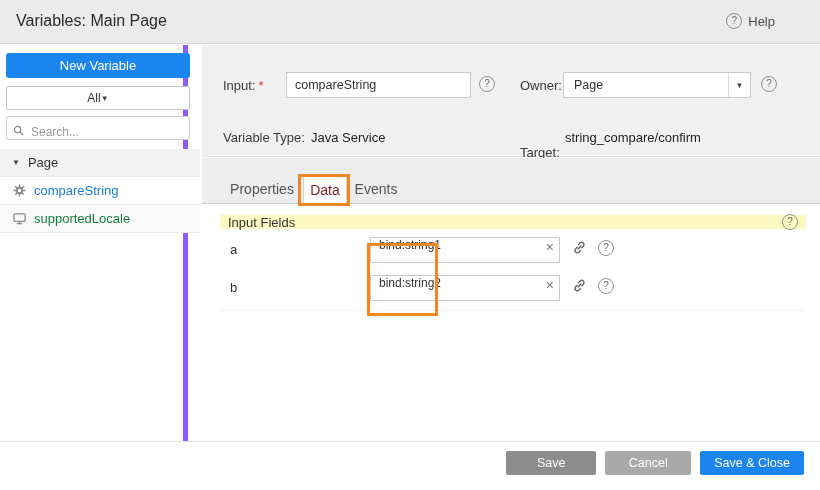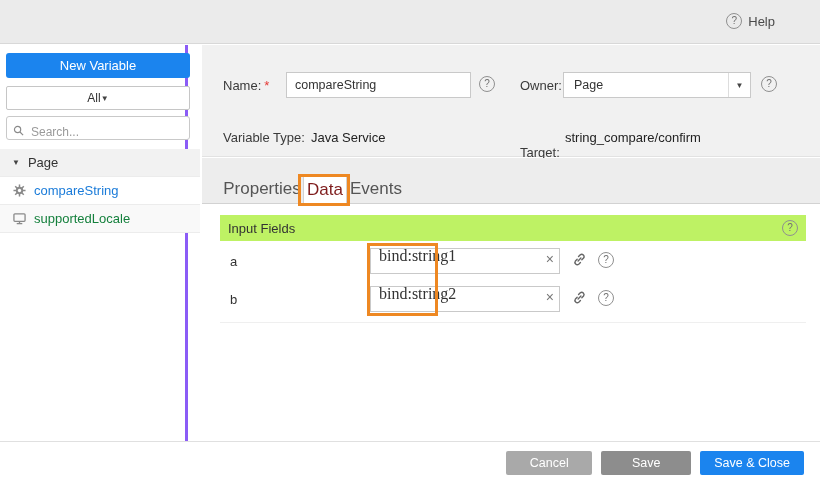--- a/index.html
+++ b/index.html
@@ -9,21 +9,21 @@
 
   
   .header{position:absolute;top:0;left:0;width:820px;height:44px;background:#ebebeb;border-bottom:1px solid #d8d8d8;}
   .header-title{position:absolute;left:16px;top:12px;font-size:16px;color:#2b2b2b;}
   .header-help{position:absolute;right:45px;top:13px;display:flex;align-items:center;gap:6px;font-size:13px;color:#4a4a4a;cursor:pointer;}
 
   .qmark{display:inline-flex;width:16px;height:16px;border:1px solid #909090;border-radius:50%;align-items:center;justify-content:center;font-size:10px;line-height:1;color:#707070;background:transparent;flex:0 0 auto;}
   .q-abs{position:absolute;}
 
   
-  .sidebar{position:absolute;top:45px;left:0;width:188px;bottom:49px;background:#fff;border-right:3px solid #8b5cf6;}
+  .sidebar{position:absolute;top:45px;left:0;width:188px;bottom:49px;background:#fff;border-right:5px solid #8b5cf6;}
   .new-var-btn{position:absolute;left:6px;top:8px;width:184px;height:25px;background:var(--accent);color:#fff;border:none;border-radius:3px;font-size:13px;font-family:inherit;cursor:pointer;}
   .filter-select{position:absolute;left:6px;top:41px;width:184px;height:24px;background:#fff;border:1px solid #c6c6c6;border-radius:2px;display:flex;align-items:center;justify-content:center;padding:0 8px;font-size:12px;color:#333;cursor:pointer;}
   .chev{font-size:8px;color:#444;}
   .search-wrap{position:absolute;left:6px;top:71px;width:184px;height:24px;}
   .search-input{width:100%;height:100%;border:1px solid #c9c9c9;border-radius:3px;padding:8px 6px 0 24px;font-size:12px;font-family:inherit;color:#333;outline:none;background:#fff;}
   .search-input::placeholder{color:#9a9a9a;}
   .search-icon{position:absolute;left:7px;top:6px;}
 
   .tree{position:absolute;left:0;top:104px;width:200px;}
   .tree-row{height:28px;display:flex;align-items:center;gap:8px;padding-left:12px;font-size:13px;border-bottom:1px solid #ececec;cursor:pointer;}
@@ -37,34 +37,34 @@
   .form-section{position:absolute;left:202px;top:45px;width:618px;height:112px;background:#f1f1f1;border-bottom:1px solid #e2e2e2;}
   .lbl{position:absolute;font-size:13px;color:#3a3a3a;white-space:nowrap;}
   .req{color:#e53935;margin-left:3px;}
   .val{position:absolute;font-size:13px;color:#222;white-space:nowrap;}
   .name-input{position:absolute;left:84px;top:27px;width:185px;height:26px;border:1px solid #c9c9c9;background:#fff;padding:0 8px;font-size:12.5px;font-family:inherit;color:#333;outline:none;}
   .owner-select{position:absolute;left:361px;top:27px;width:188px;height:26px;background:#fff;border:1px solid #c9c9c9;display:flex;align-items:center;justify-content:space-between;padding:0 0 0 10px;font-size:12.5px;color:#333;cursor:pointer;}
   .owner-chev{width:22px;height:100%;display:flex;align-items:center;justify-content:center;border-left:1px solid #ddd;}
 
   
   .tab-strip{position:absolute;left:202px;top:158px;width:618px;height:46px;background:#ededed;border-bottom:1px solid #d2d2d2;}
-  .tab{position:absolute;bottom:0;height:29px;display:flex;align-items:center;justify-content:center;font-size:17px;color:#555;cursor:pointer;margin-top:6px;}
+  .tab{position:absolute;bottom:0;height:29px;display:flex;align-items:center;justify-content:center;font-size:14px;color:#555;cursor:pointer;margin-top:6px;}
   .tab.active{background:#fff;border:1px solid #d2d2d2;border-bottom:none;bottom:-1px;height:30px;color:#7f1d1d;z-index:2;}
   .tab-properties{left:21px;width:78px;}
   .tab-data{left:101px;width:44px;}
   .tab-events{left:147px;width:54px;}
 
   
   .data-panel{position:absolute;left:220px;top:215px;width:586px;}
-  .section-bar{height:26px;background:#bef264;display:flex;align-items:center;justify-content:space-between;padding:0 8px;font-size:13px;color:#333;}
+  .section-bar{height:14px;background:#fef9c3;display:flex;align-items:center;justify-content:space-between;padding:0 8px;font-size:13px;color:#333;}
   .rows{border-bottom:1px solid #efefef;padding-bottom:5px;}
   .field-row{position:relative;height:38px;}
   .row-label{position:absolute;left:10px;top:13px;font-size:13px;color:#333;}
   .bind-wrap{position:absolute;left:150px;top:6px;width:190px;height:26px;}
-  .bind-input{width:100%;height:100%;border:1px solid #c9c9c9;background:#fff;padding:0 22px 10px 8px;font-size:16px;font-family:Liberation Serif, serif;color:#333;outline:none;}
+  .bind-input{width:100%;height:100%;border:1px solid #c9c9c9;background:#fff;padding:0 22px 10px 8px;font-size:12px;font-family:Liberation Sans, sans-serif;color:#333;outline:none;}
   .clear-x{position:absolute;right:6px;top:4px;font-size:14px;color:#777;cursor:pointer;line-height:1.2;}
   .link-icon{position:absolute;left:352px;top:11px;cursor:pointer;}
   .row-q{position:absolute;left:378px;top:11px;cursor:pointer;}
 
   
   .footer{position:absolute;left:0;bottom:0;width:820px;height:49px;background:#fff;border-top:1px solid #e0e0e0;}
   .footer-btns{position:absolute;right:16px;top:9px;display:flex;gap:9px;}
   .btn{height:24px;border:none;border-radius:2px;color:#fff;font-size:12.5px;font-family:inherit;cursor:pointer;padding:0 14px;}
   .btn-cancel{background:#a9a9a9;min-width:86px;}
   .btn-save{background:#8d8d8d;min-width:90px;}
@@ -72,20 +72,21 @@
 
   
   .annot{position:absolute;border:3px solid var(--annot);pointer-events:none;z-index:20;background:transparent;}
   .annot-tab{left:298px;top:174px;width:52px;height:32px;}
   .annot-bind{left:367px;top:243px;width:71px;height:73px;}
 </style>
 </head>
 <body>
 
 <div class="header">
+  <div class="header-title">Variables: Main Page</div>
   <div class="header-help">
     <span class="qmark">?</span>
     <span>Help</span>
   </div>
 </div>
 
 <div class="sidebar">
   <button class="new-var-btn">New Variable</button>
 
   <div class="filter-select">
@@ -130,21 +131,21 @@
             <line x1="7" y1="10" x2="7" y2="12.5" stroke="#8a8a8a" stroke-width="1.4"></line>
             <line x1="4" y1="12.5" x2="10" y2="12.5" stroke="#8a8a8a" stroke-width="1.4"></line>
           </svg>
       </span>
       <span>supportedLocale</span>
     </div>
   </div>
 </div>
 
 <div class="form-section">
-  <span class="lbl" style="left:21px;top:33px;"><span>Name:</span><span class="req">*</span></span>
+  <span class="lbl" style="left:21px;top:33px;"><span>Input:</span><span class="req">*</span></span>
   <input class="name-input" value="compareString" style="">
   <span class="qmark q-abs" style="left:277px;top:31px;">?</span>
 
   <span class="lbl" style="left:318px;top:33px;"><span>Owner:</span><span class="req">*</span></span>
   <div class="owner-select">
     <span>Page</span>
     <span class="owner-chev">
         <span class="chev">▼</span>
       </span>
   </div>
@@ -203,20 +204,20 @@
           </svg>
       </span>
       <span class="qmark row-q">?</span>
     </div>
 
   </div>
 </div>
 
 <div class="footer">
   <div class="footer-btns">
+    <button class="btn btn-save">Save</button>
     <button class="btn btn-cancel">Cancel</button>
-    <button class="btn btn-save">Save</button>
     <button class="btn btn-saveclose">Save &amp; Close</button>
   </div>
 </div>
 
 <div class="annot annot-tab"></div>
 <div class="annot annot-bind"></div>
 
 </body></html>

